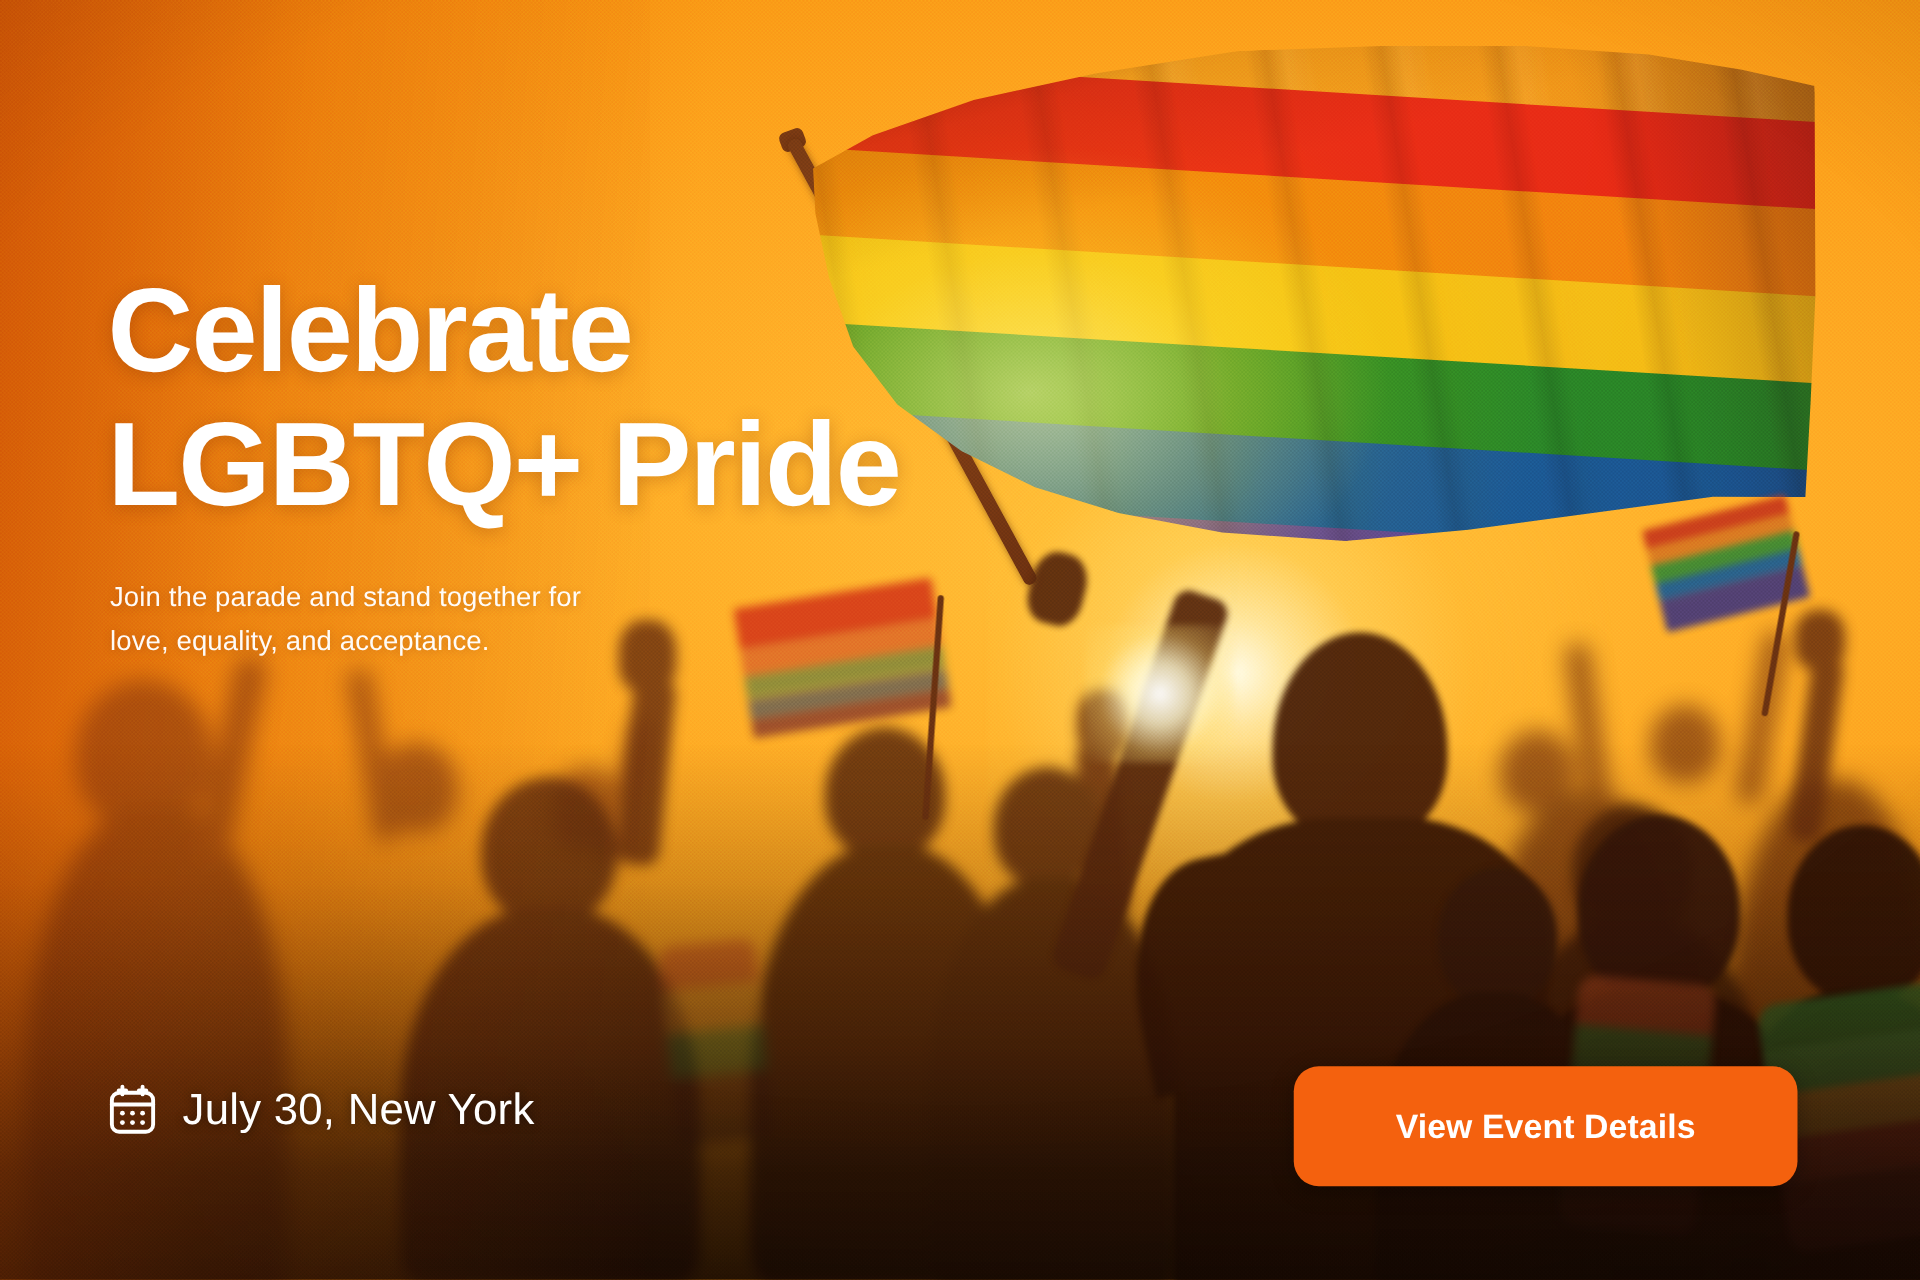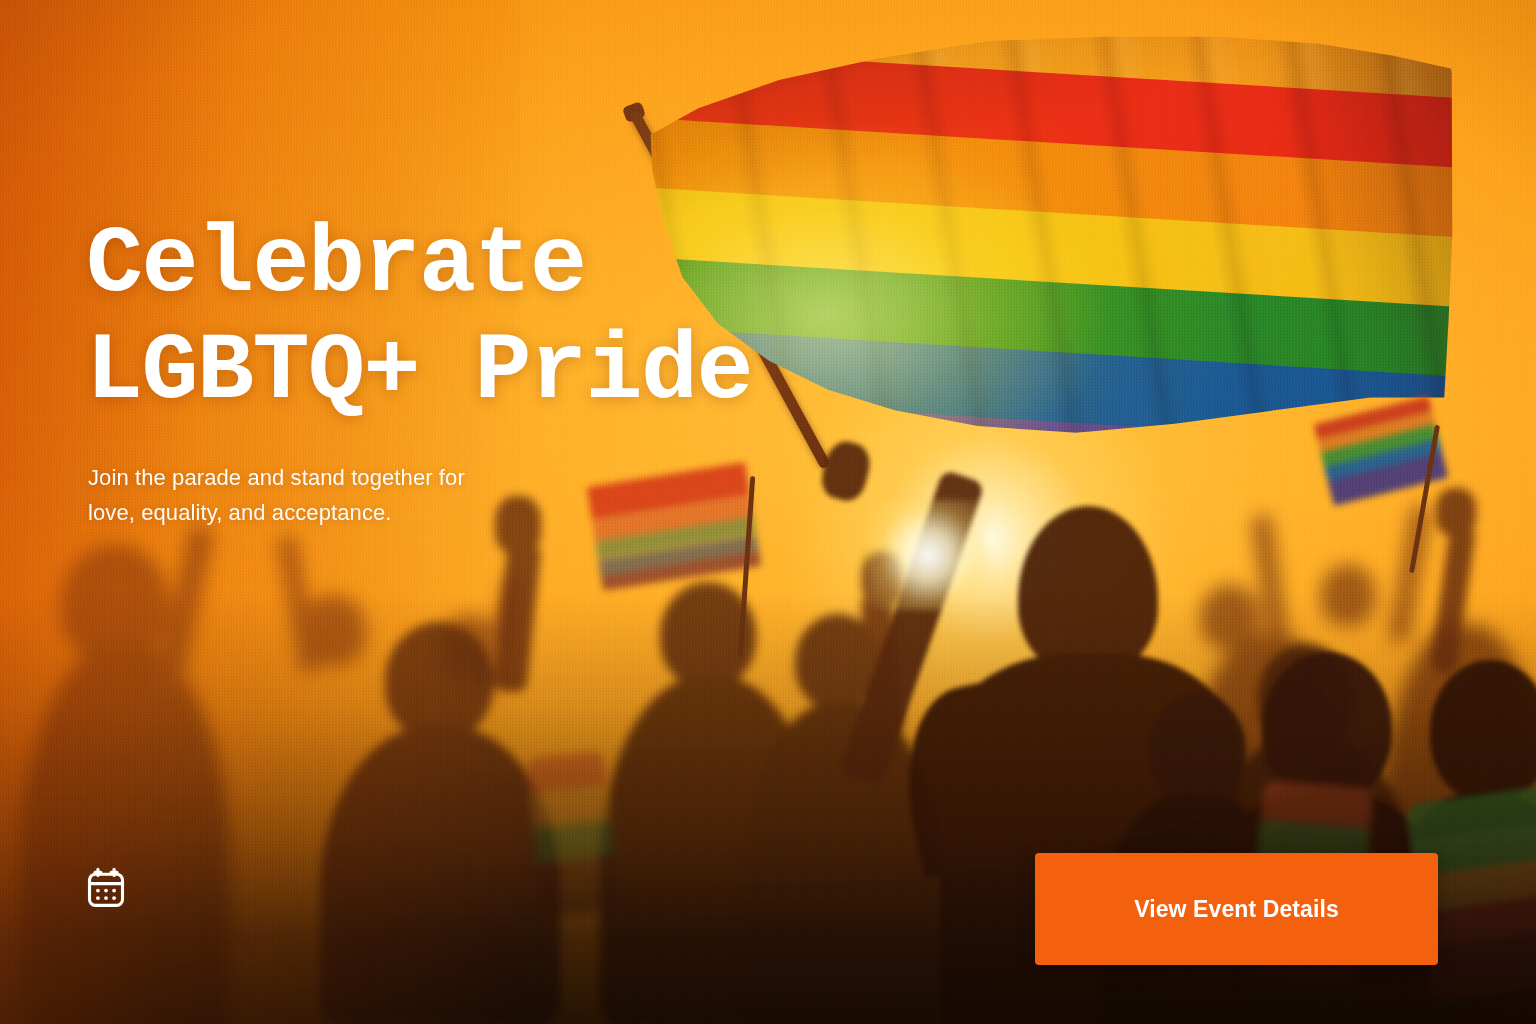--- a/index.html
+++ b/index.html
@@ -200,21 +200,20 @@
     left: 86px;
     top: 212px;
     margin: 0;
     color: #FFFFFF;
     font-size: 95px;
     font-weight: bold;
     line-height: 1.13;
     letter-spacing: -1.5px;
     text-shadow: 0 2px 14px rgba(120,40,0,0.30);
     white-space: pre-line;
-    font-family: Liberation Mono, monospace;
   }
   .subtitle {
     position: absolute;
     left: 88px;
     top: 461px;
     margin: 0;
     color: rgba(255,255,255,0.97);
     font-size: 22px;
     line-height: 1.58;
     letter-spacing: 0.1px;
@@ -237,27 +236,27 @@
     letter-spacing: 0.2px;
     text-shadow: 0 1px 8px rgba(0,0,0,0.45);
     white-space: nowrap;
   }
 
   .cta {
     position: absolute;
     left: 1035px;
     top: 853px;
     width: 403px;
-    height: 112px;
+    height: 96px;
     border: none;
-    border-radius: 4px;
+    border-radius: 20px;
     background: #F4610E;
     color: #FFFFFF;
     font-family: "Liberation Sans", sans-serif;
-    font-size: 23px;
+    font-size: 27px;
     font-weight: bold;
     letter-spacing: 0.1px;
     cursor: pointer;
     box-shadow: 0 4px 18px rgba(0,0,0,0.28);
   }
 </style>
 </head>
 <body>
 
 <div id="banner">
@@ -411,17 +410,18 @@
           <line x1="16.4" y1="1.8" x2="16.4" y2="5.2"></line>
           <line x1="14.8" y1="3.5" x2="18.0" y2="3.5"></line>
           <circle cx="7.6" cy="13.4" r="1.05" fill="#FFFFFF" stroke="none"></circle>
           <circle cx="12" cy="13.4" r="1.05" fill="#FFFFFF" stroke="none"></circle>
           <circle cx="16.4" cy="13.4" r="1.05" fill="#FFFFFF" stroke="none"></circle>
           <circle cx="7.6" cy="17.5" r="1.05" fill="#FFFFFF" stroke="none"></circle>
           <circle cx="12" cy="17.5" r="1.05" fill="#FFFFFF" stroke="none"></circle>
           <circle cx="16.4" cy="17.5" r="1.05" fill="#FFFFFF" stroke="none"></circle>
         </svg>
       </span>
+      <span class="meta-text">July 30, New York</span>
     </div>
 
     <button class="cta">View Event Details</button>
   </div>
 </div>
 
 </body></html>

